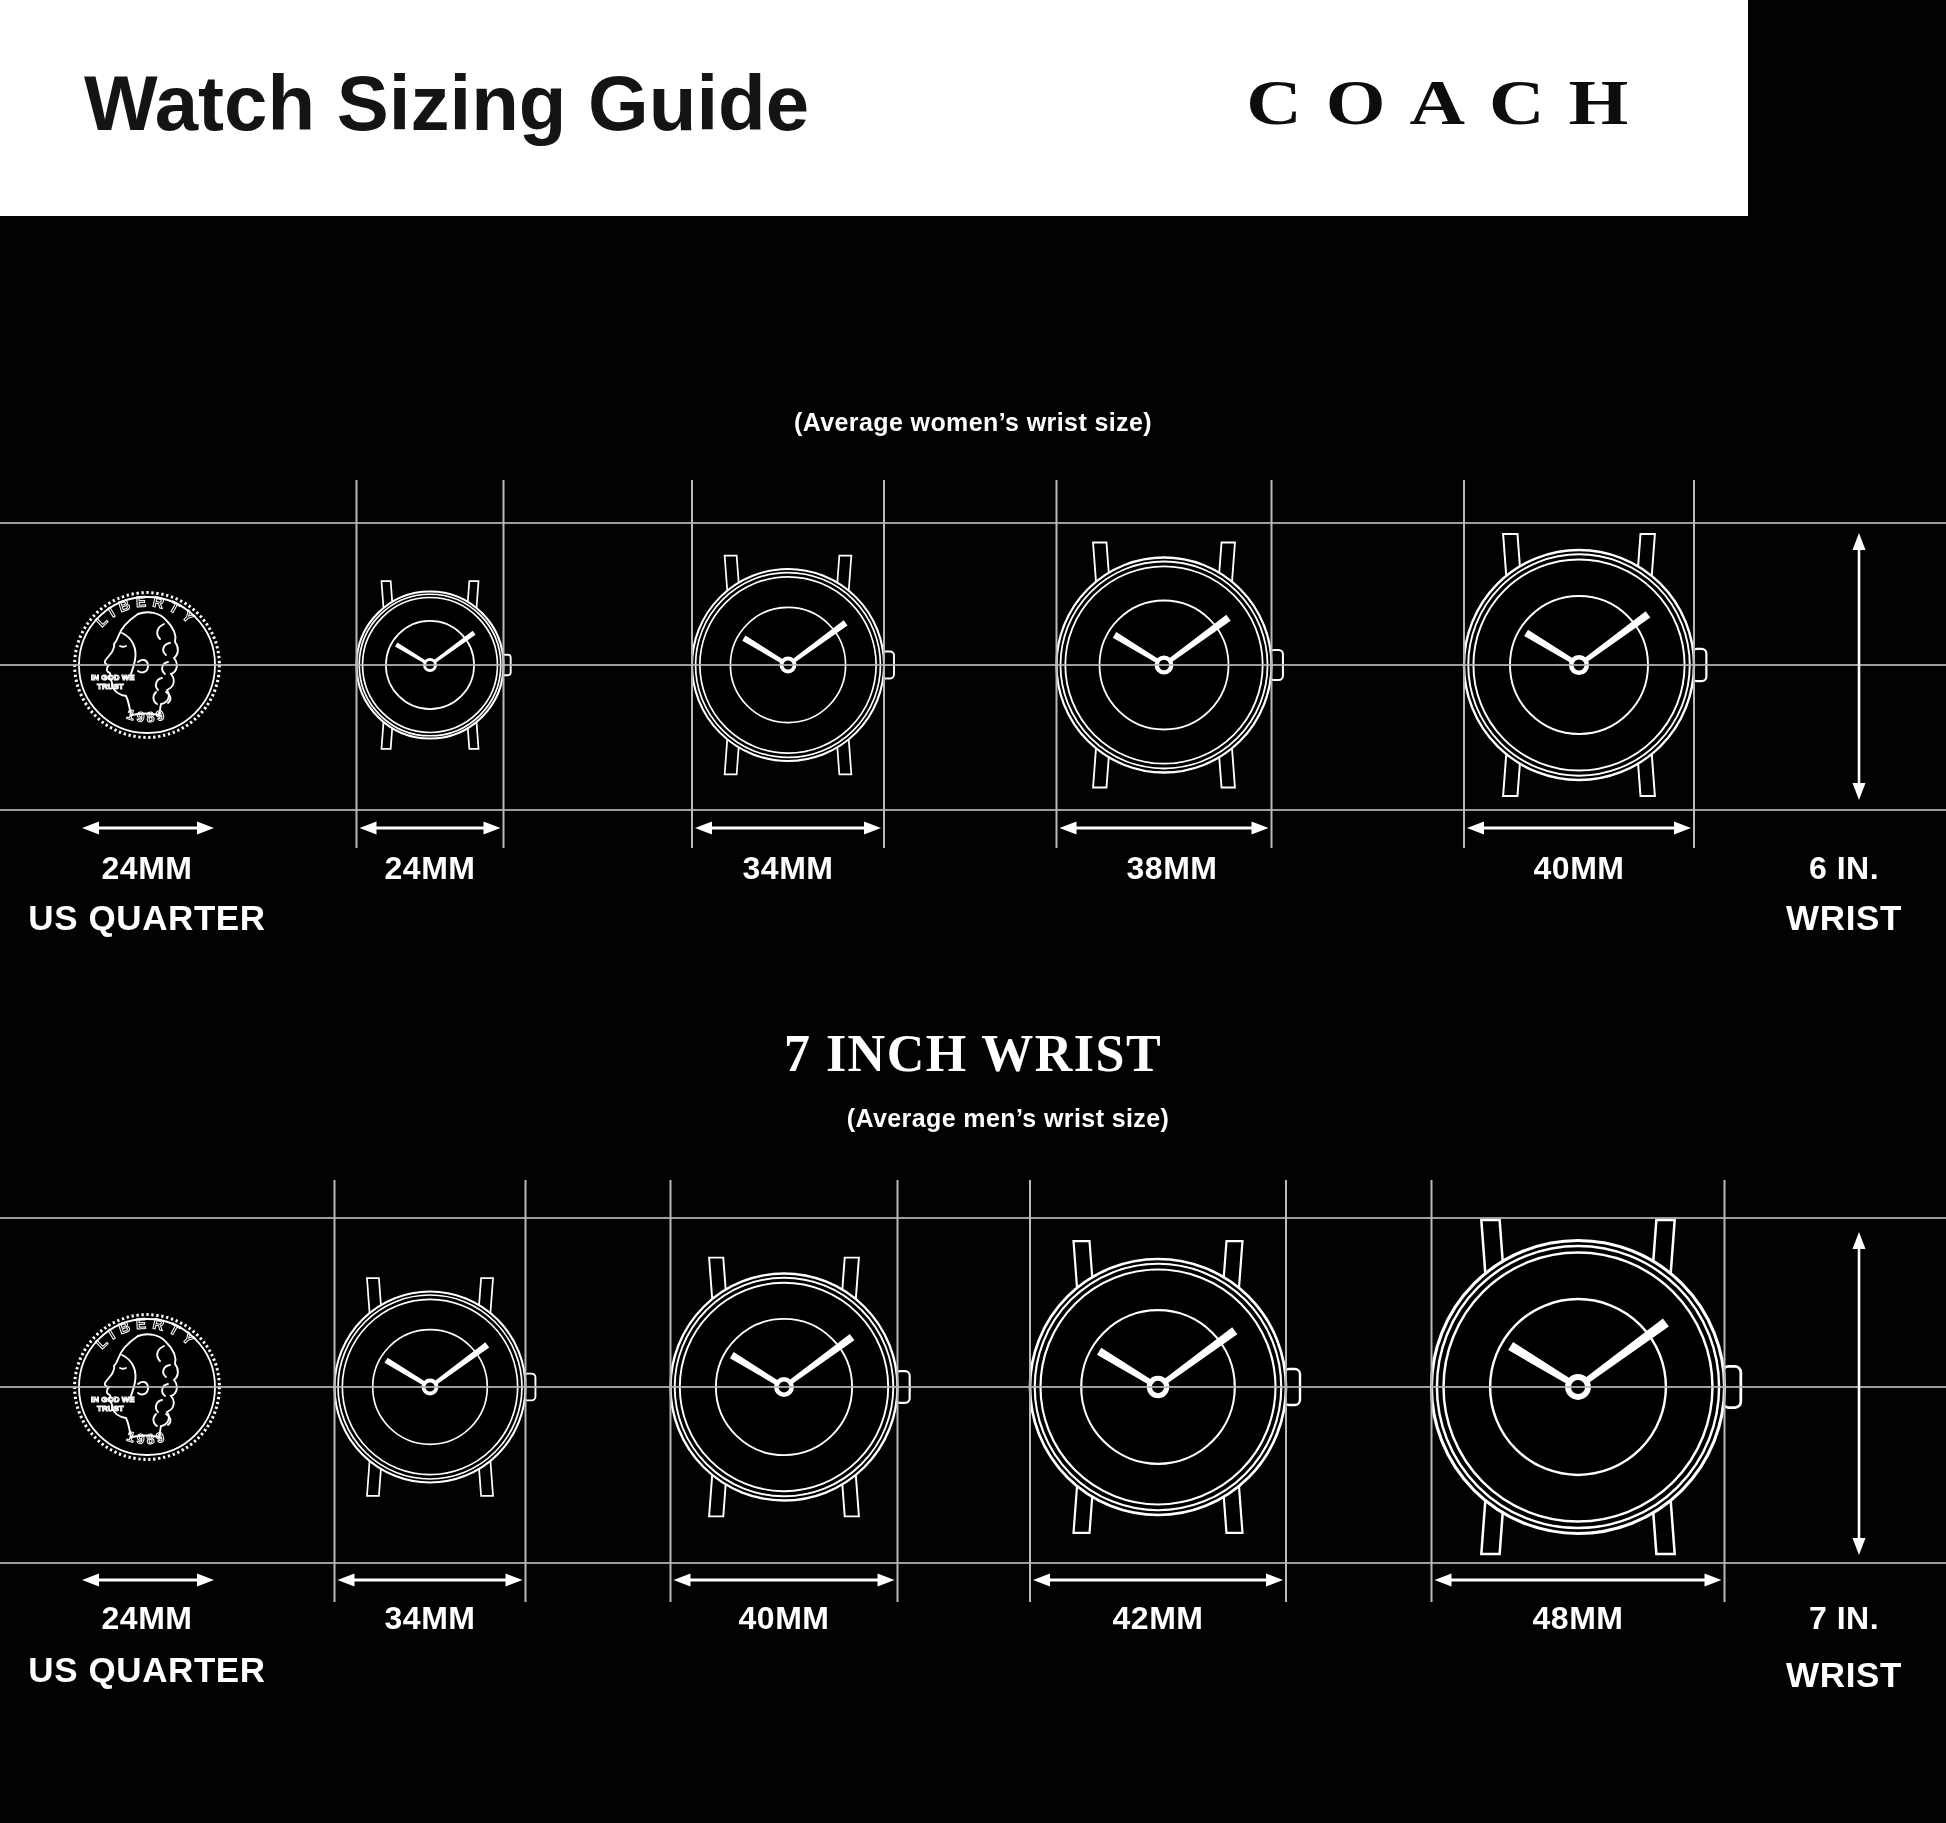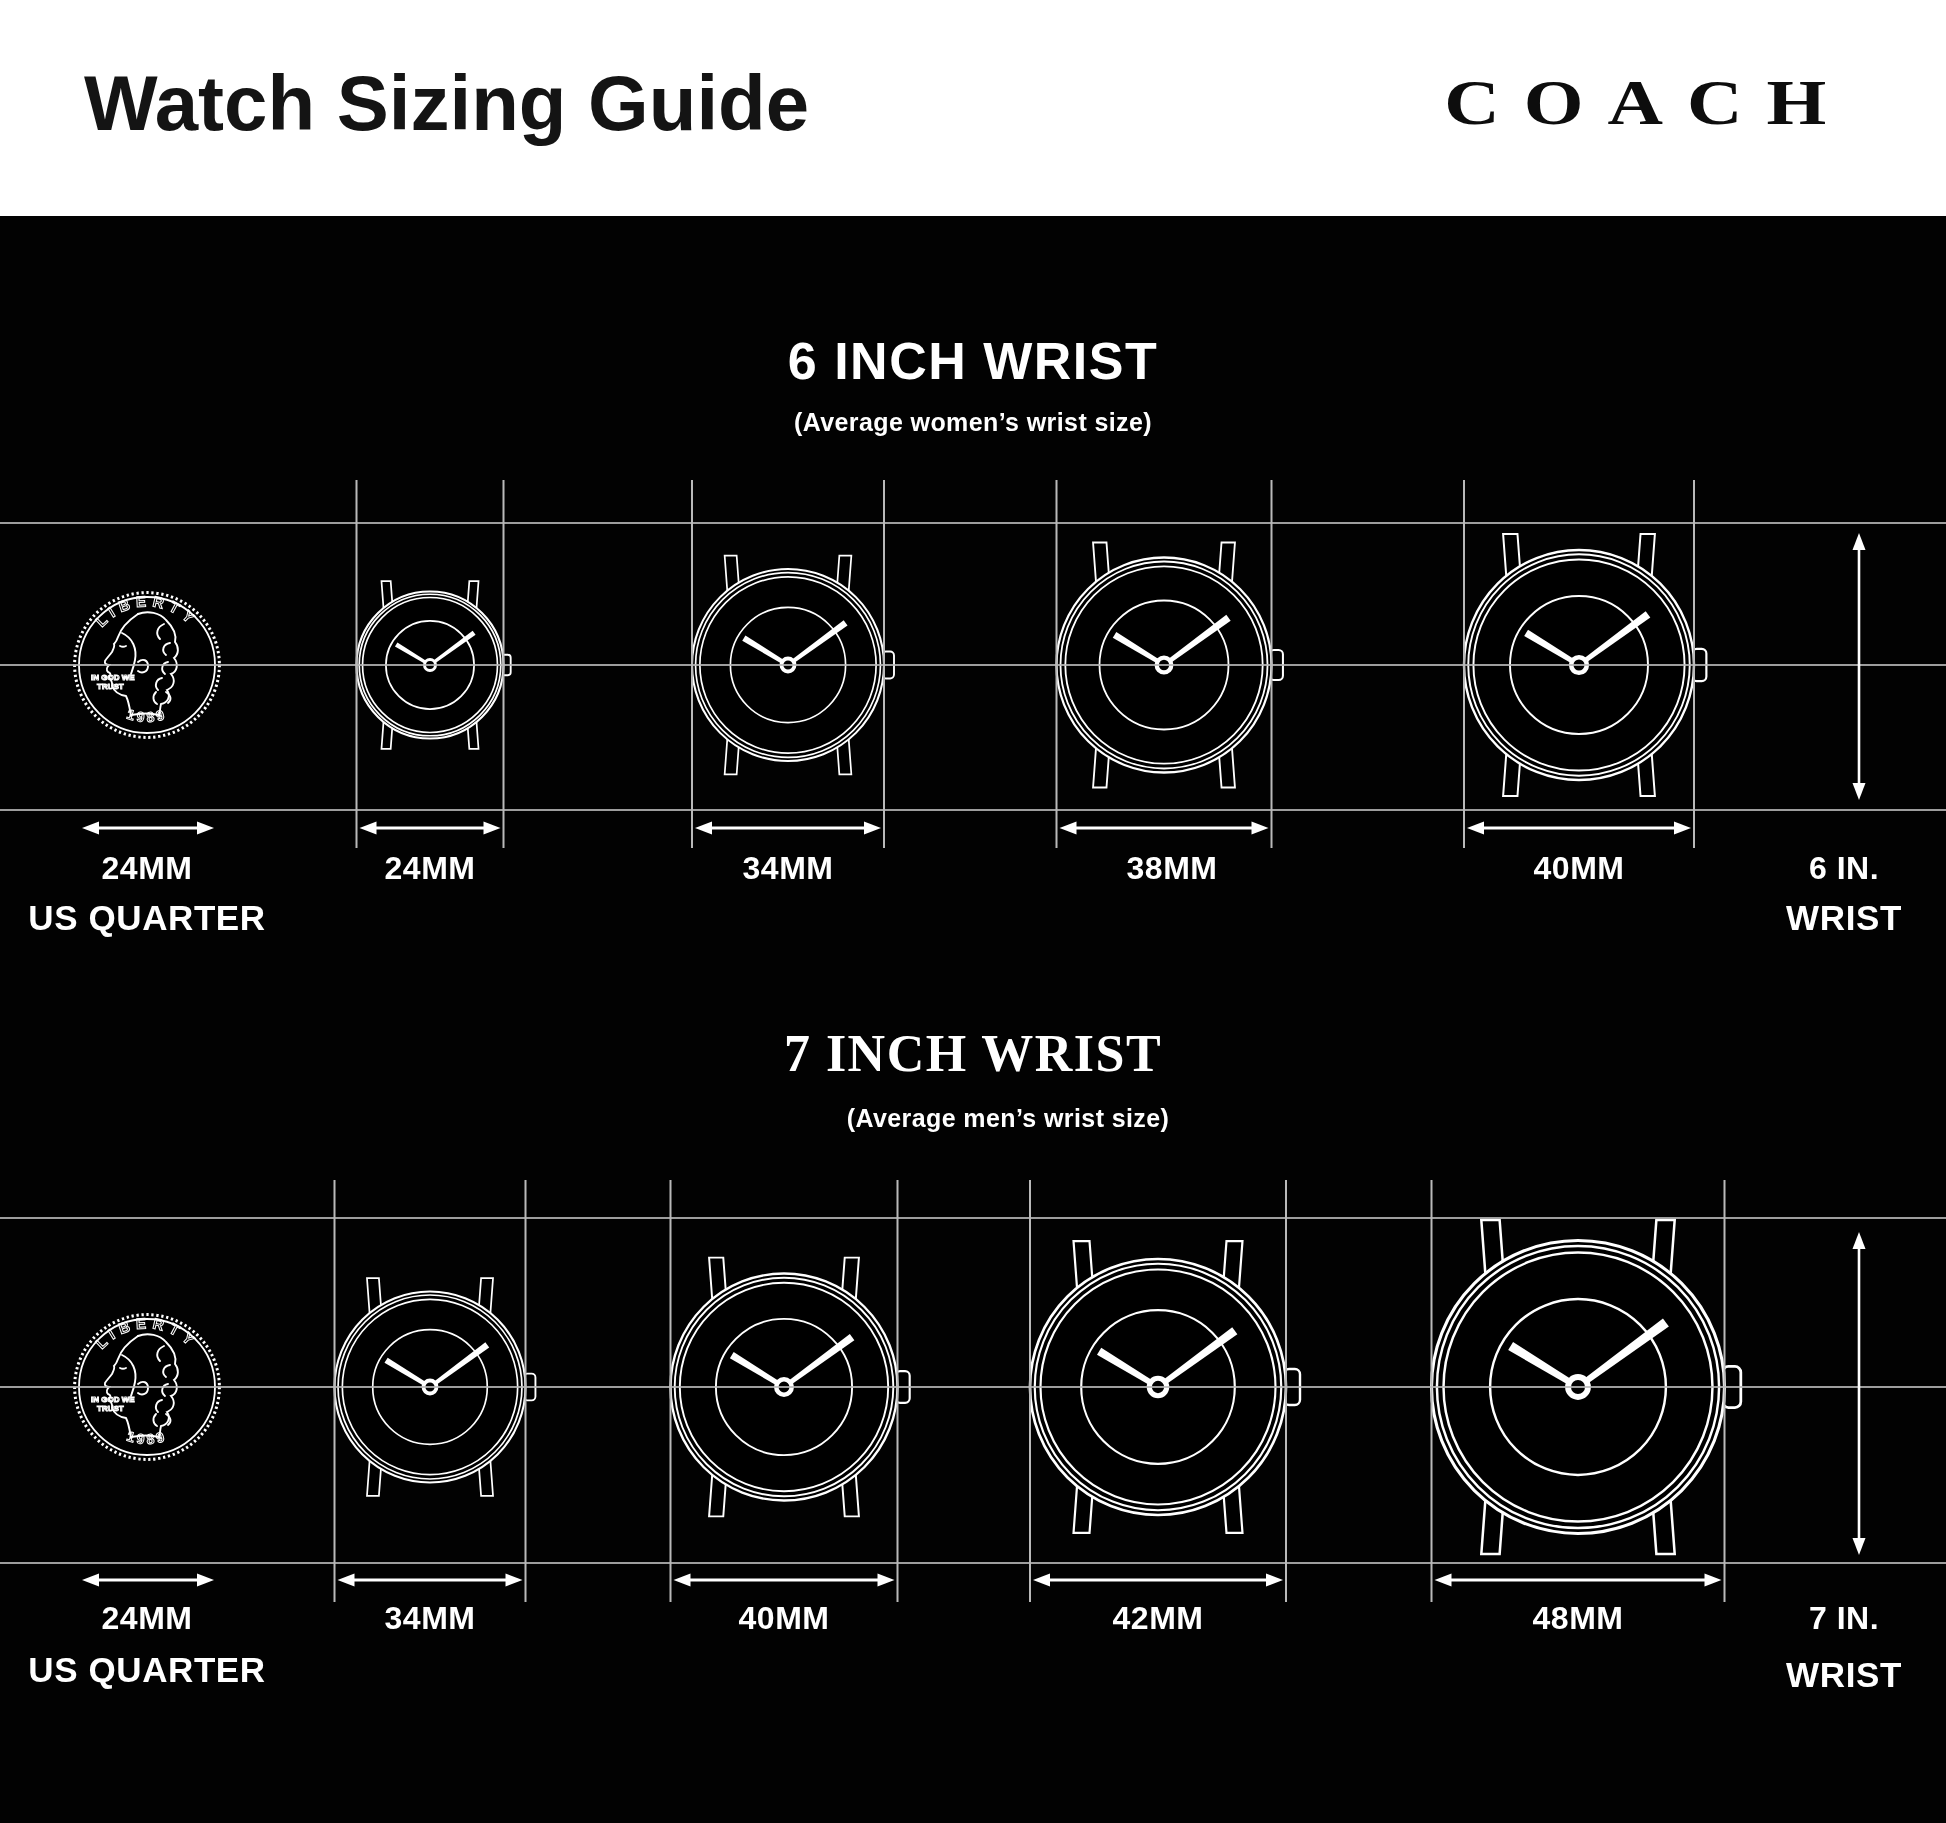--- a/index.html
+++ b/index.html
@@ -1,20 +1,20 @@
 <!DOCTYPE html>
 <html><head>
 <meta charset="utf-8">
 <style>
   html,body{margin:0;padding:0;}
   body{
     width:1946px;height:1823px;position:relative;overflow:hidden;
     background:#020202;font-family:"Liberation Sans",sans-serif;
   }
-  .header{position:absolute;top:0;left:0;width:1946px;height:216px;background:#ffffff;z-index:2;text-align:right;}
+  .header{position:absolute;top:0;left:0;width:1748px;height:216px;background:#ffffff;z-index:2;text-align:right;}
   .header-title{
     position:absolute;left:84px;top:58px;font-size:78px;font-weight:600;
     color:#141414;letter-spacing:0px;white-space:nowrap;
   }
   .brand{
     position:absolute;right:96px;top:66px;
     font-family:"Liberation Serif",serif;font-weight:700;font-size:64px;
     letter-spacing:20px;color:#0d0d0d;transform:scaleX(1.2);transform-origin:right center;
     white-space:nowrap;
   }
@@ -269,21 +269,20 @@
       <g>
         <line x1="1859" y1="1245" x2="1859" y2="1542" stroke="#ffffff" stroke-width="2.6"></line>
         <polygon points="1859,1232 1852.5,1249 1865.5,1249" fill="#ffffff"></polygon>
         <polygon points="1859,1555 1852.5,1538 1865.5,1538" fill="#ffffff"></polygon>
       </g>
     </g>
   </svg>
 
 <div class="labels">
 
-  <div class="lbl sec-title" style="left:973px;top:333px;">6 INCH WRIST</div>
   <div class="lbl sec-sub" style="left:973px;top:409px;">(Average women’s wrist size)</div>
   <div class="lbl size-lbl" style="left:147px;top:851px;">24MM</div>
   <div class="lbl sub-lbl" style="left:147px;top:899px;">US QUARTER</div>
   <div class="lbl size-lbl" style="left:430px;top:851px;">24MM</div>
   <div class="lbl size-lbl" style="left:788px;top:851px;">34MM</div>
   <div class="lbl size-lbl" style="left:1164px;top:851px;margin-left:8px;">38MM</div>
   <div class="lbl size-lbl" style="left:1579px;top:851px;">40MM</div>
   <div class="lbl size-lbl" style="left:1844px;top:851px;">6 IN.</div>
   <div class="lbl sub-lbl" style="left:1844px;top:899px;">WRIST</div>
 

